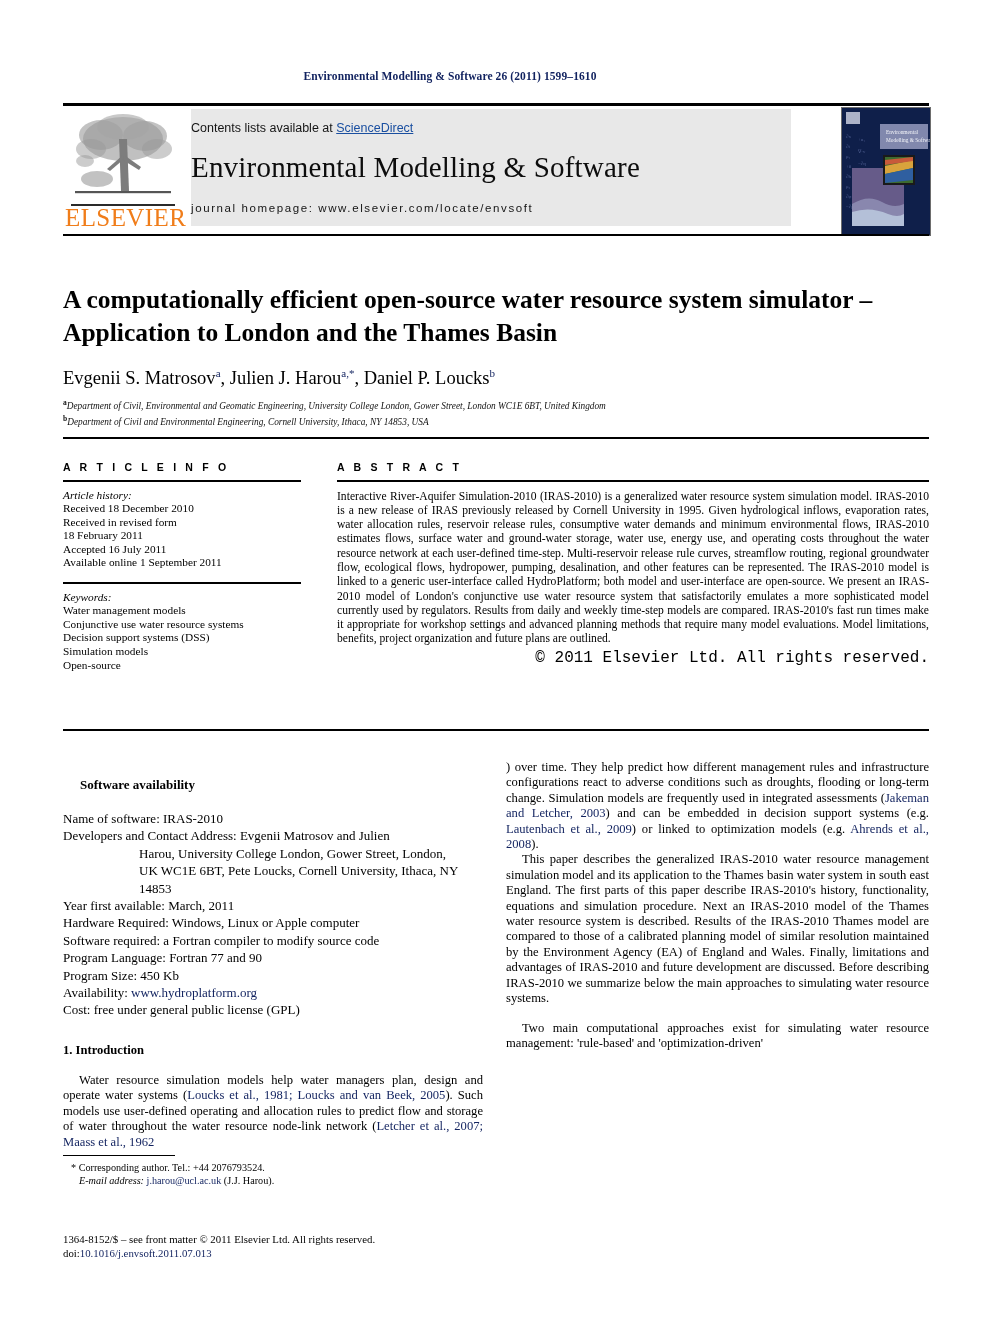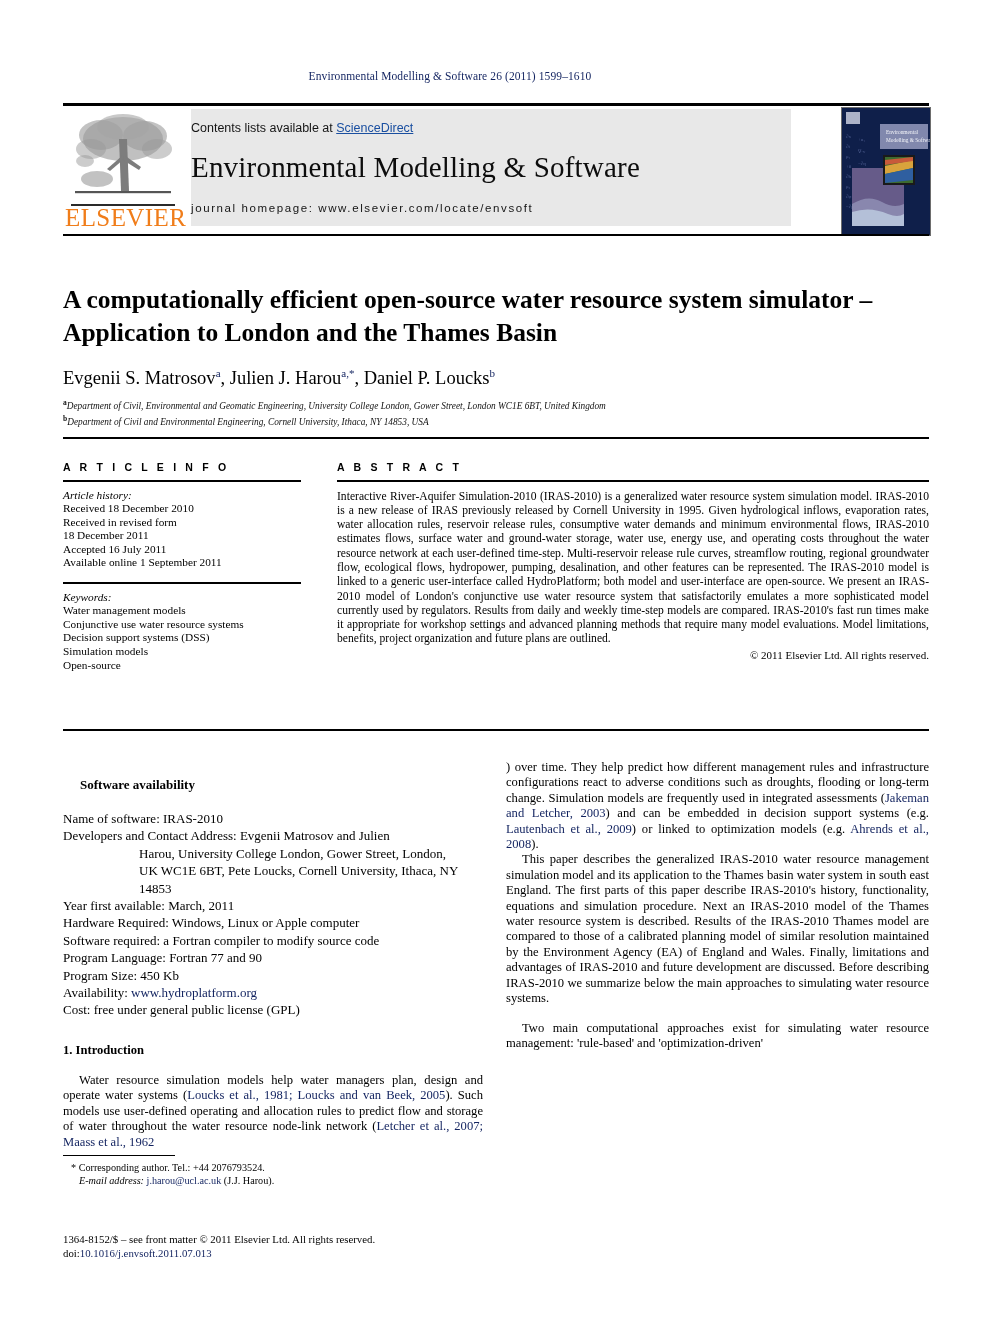--- a/index.html
+++ b/index.html
@@ -11,21 +11,21 @@
     position:relative;
     overflow:hidden;
   }
   .page { position:relative; width:992px; height:1323px; padding:0; box-sizing:border-box; }
 
   
   .runhead {
     position:absolute; top:70px; left:0; width:900px;
     text-align:center;
     font-family:"Liberation Serif", serif;
-    font-weight:normal; font-size:11.5px; letter-spacing:.1px;
+    font-weight:bold; font-size:11.5px; letter-spacing:.1px;
     color:#11225f;
   }
 
   
   .masthead {
     position:absolute; left:63px; top:103px; width:866px; height:132px;
   }
   .masthead-rule-top {
     position:absolute; left:0; top:0; width:866px; height:2.5px; background:#000;
   }
@@ -114,22 +114,22 @@
   .info-body .lbl { font-style:italic; }
   .kw-rule { height:1.5px; background:#000; margin-top:12px; }
   .abstract-text {
     margin-top:8px;
     font-family:"Liberation Serif", serif;
     font-size:11.6px; line-height:14.3px; text-align:justify; color:#000;
   }
   .copyright {
     margin-top:2px;
     text-align:right;
-    font-family:Liberation Serif, serif;
-    font-size:11px; color:#000;
+    font-family:Liberation Mono, monospace;
+    font-size:16px; color:#000;
   }
   .rule-under-abs {
     position:absolute; left:63px; top:729px; width:866px; height:1.5px; background:#000;
   }
 
   
   .col-left { position:absolute; left:63px; top:760px; width:420px; }
   .col-right { position:absolute; left:506px; top:760px; width:423px; }
   .h-bold {
     font-family:"Liberation Serif", serif;
@@ -259,21 +259,21 @@
 
   <div class="rule-under-title"></div>
 
   <div class="infobox">
     <div class="sec-caps">A R T I C L E    I N F O</div>
     <div class="thin-rule"></div>
     <div class="info-body">
       <div class="lbl">Article history:</div>
       <div>Received 18 December 2010</div>
       <div>Received in revised form</div>
-      <div>18 December 2011</div>
+      <div>18 February 2011</div>
       <div>Accepted 16 July 2011</div>
       <div>Available online 1 September 2011</div>
     </div>
     <div class="kw-rule"></div>
     <div class="info-body">
       <div class="lbl">Keywords:</div>
       <div>Water management models</div>
       <div>Conjunctive use water resource systems</div>
       <div>Decision support systems (DSS)</div>
       <div>Simulation models</div>

